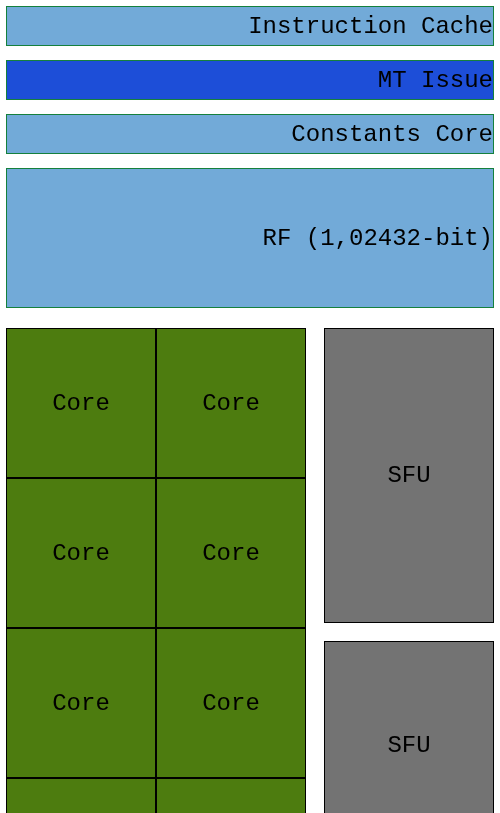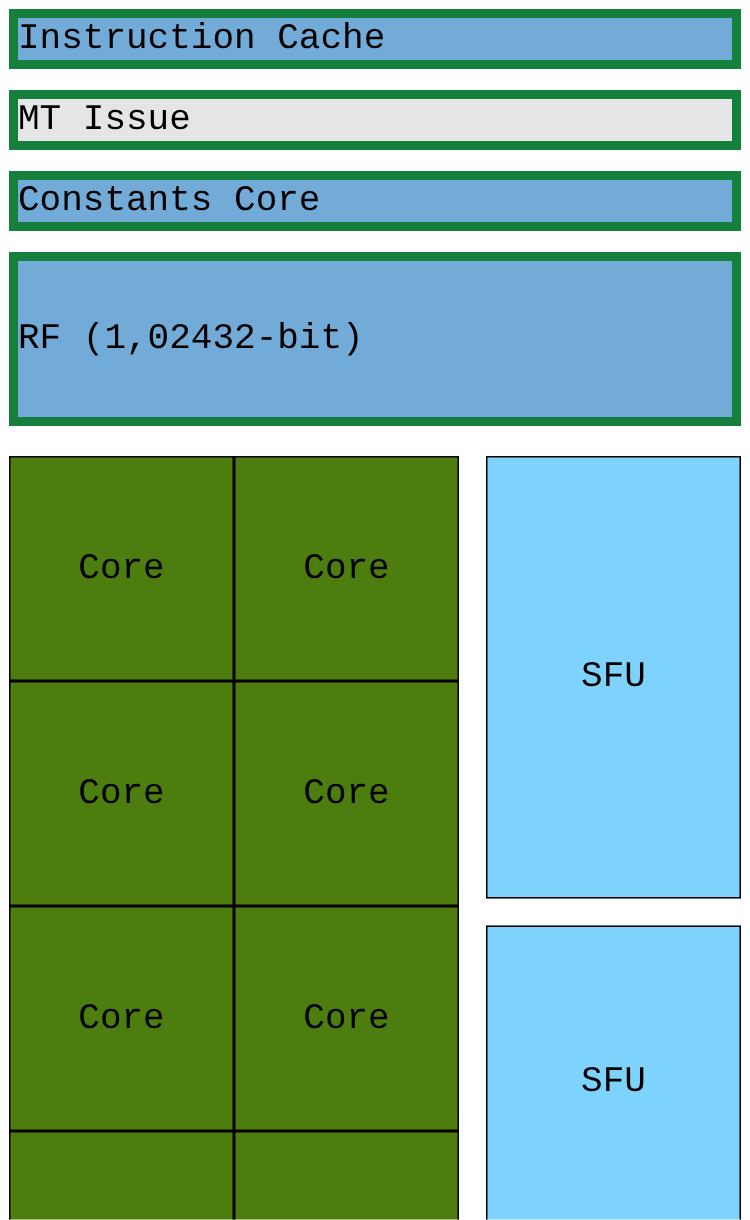--- a/index.html
+++ b/index.html
@@ -12,30 +12,30 @@
     color: #000;
     overflow: hidden;
   }
   .container {
     display: flex;
     flex-direction: column;
     gap: 14px;
     padding: 6px 6px 0 6px;
   }
   .bar {
-    border: 6px solid #15803d;
+    border: 1px solid #15803d;
     display: flex;
     align-items: center;
-    justify-content: flex-start;
+    justify-content: flex-end;
     text-align: center;
   }
   .blue { background: #72aad8; }
-  .orange { background: #e5e5e5; }
+  .orange { background: #1d4ed8; }
   .h-small { height: 40px; }
-  .h-rf { height: 116px; }
+  .h-rf { height: 140px; }
   .bottom-area {
     display: flex;
     gap: 18px;
     margin-top: 6px;
   }
   .cores-grid {
     flex: 0 0 300px;
     display: grid;
     grid-template-columns: 1fr 1fr;
     grid-auto-rows: 150px;
@@ -47,21 +47,21 @@
     align-items: center;
     justify-content: center;
   }
   .sfu-col {
     flex: 1;
     display: flex;
     flex-direction: column;
     gap: 18px;
   }
   .sfu-box {
-    background: #7dd3fc;
+    background: #737373;
     border: 1px solid #000;
     display: flex;
     align-items: center;
     justify-content: center;
   }
   .sfu-1 { height: 295px; }
   .sfu-2 { height: 240px; padding-top: 90px; align-items: flex-start; }
 </style>
 </head>
 <body>

